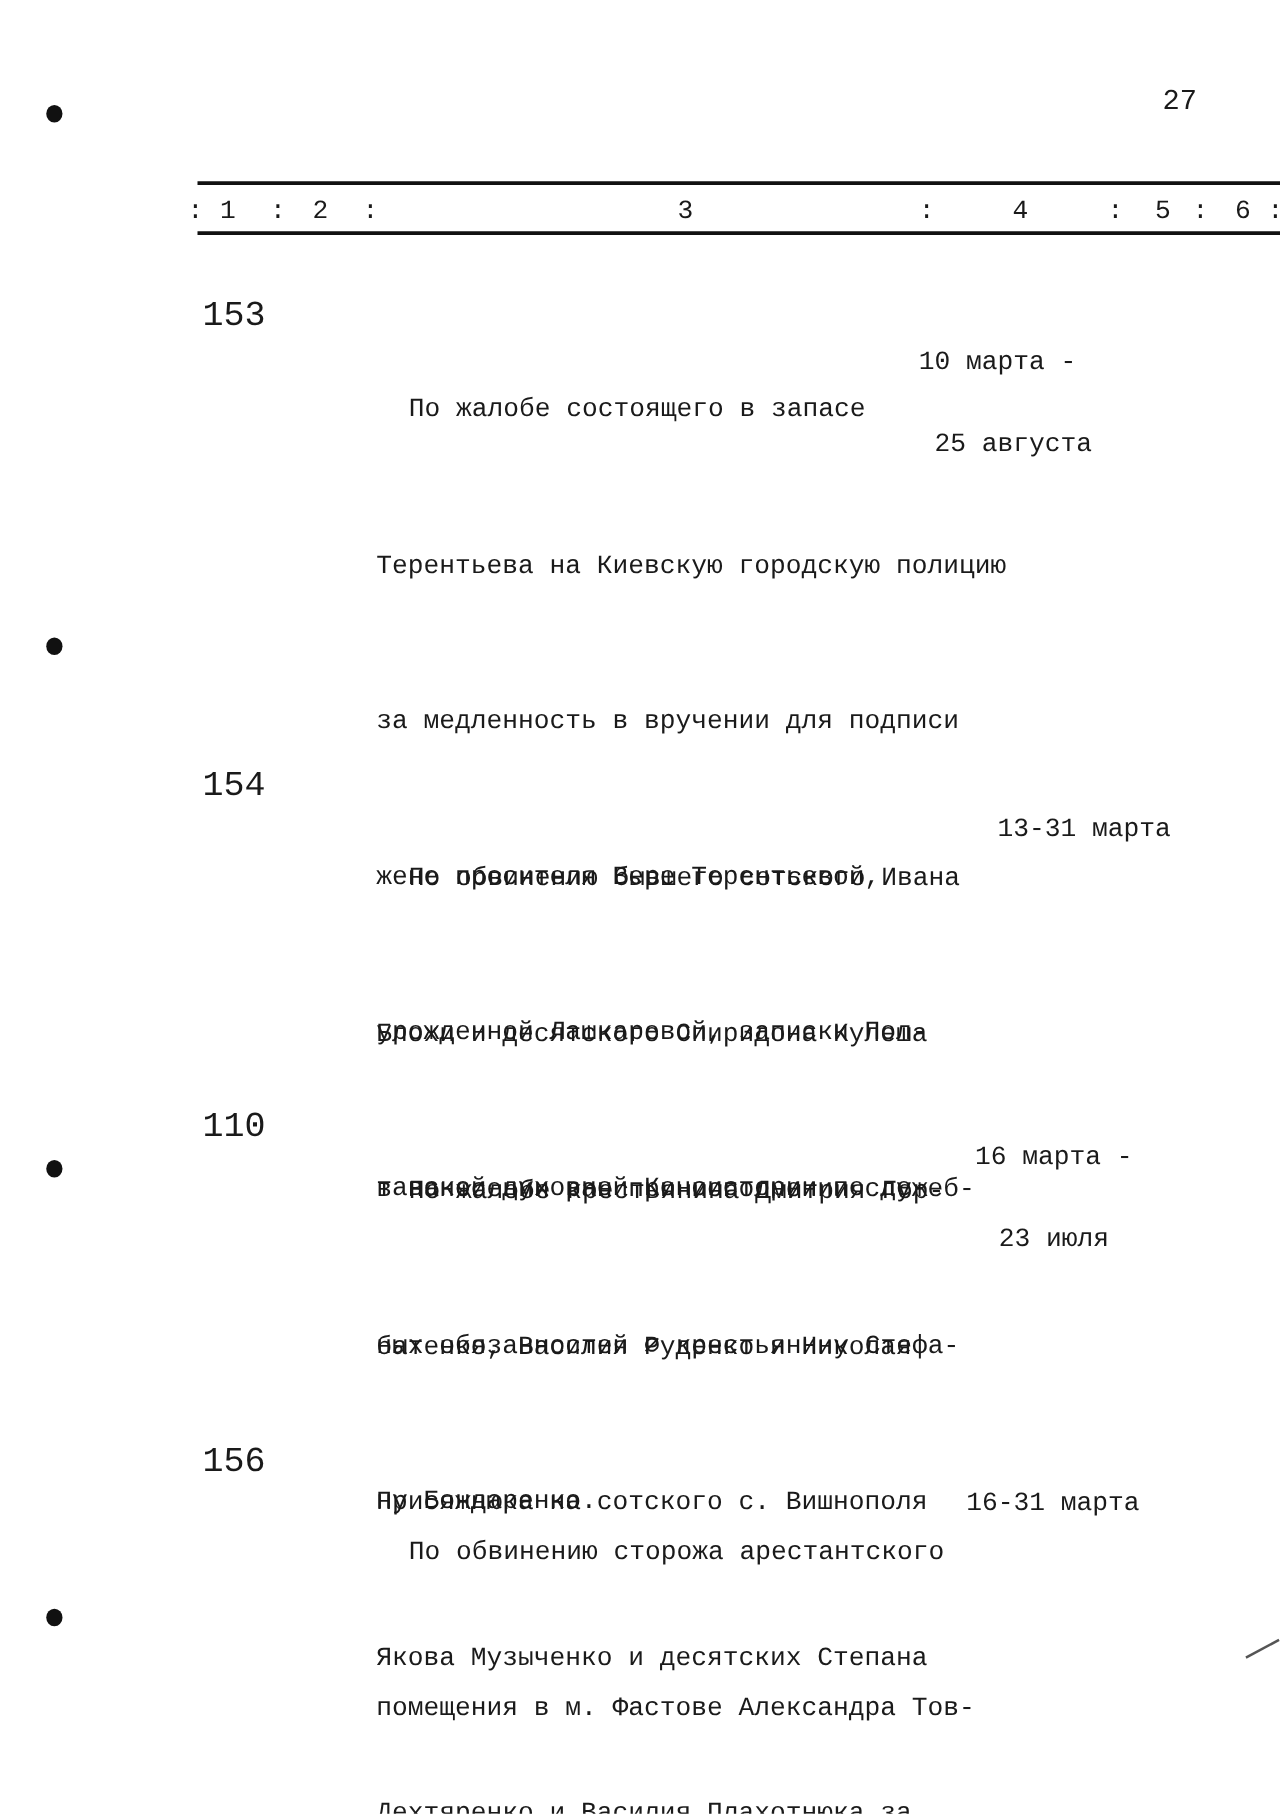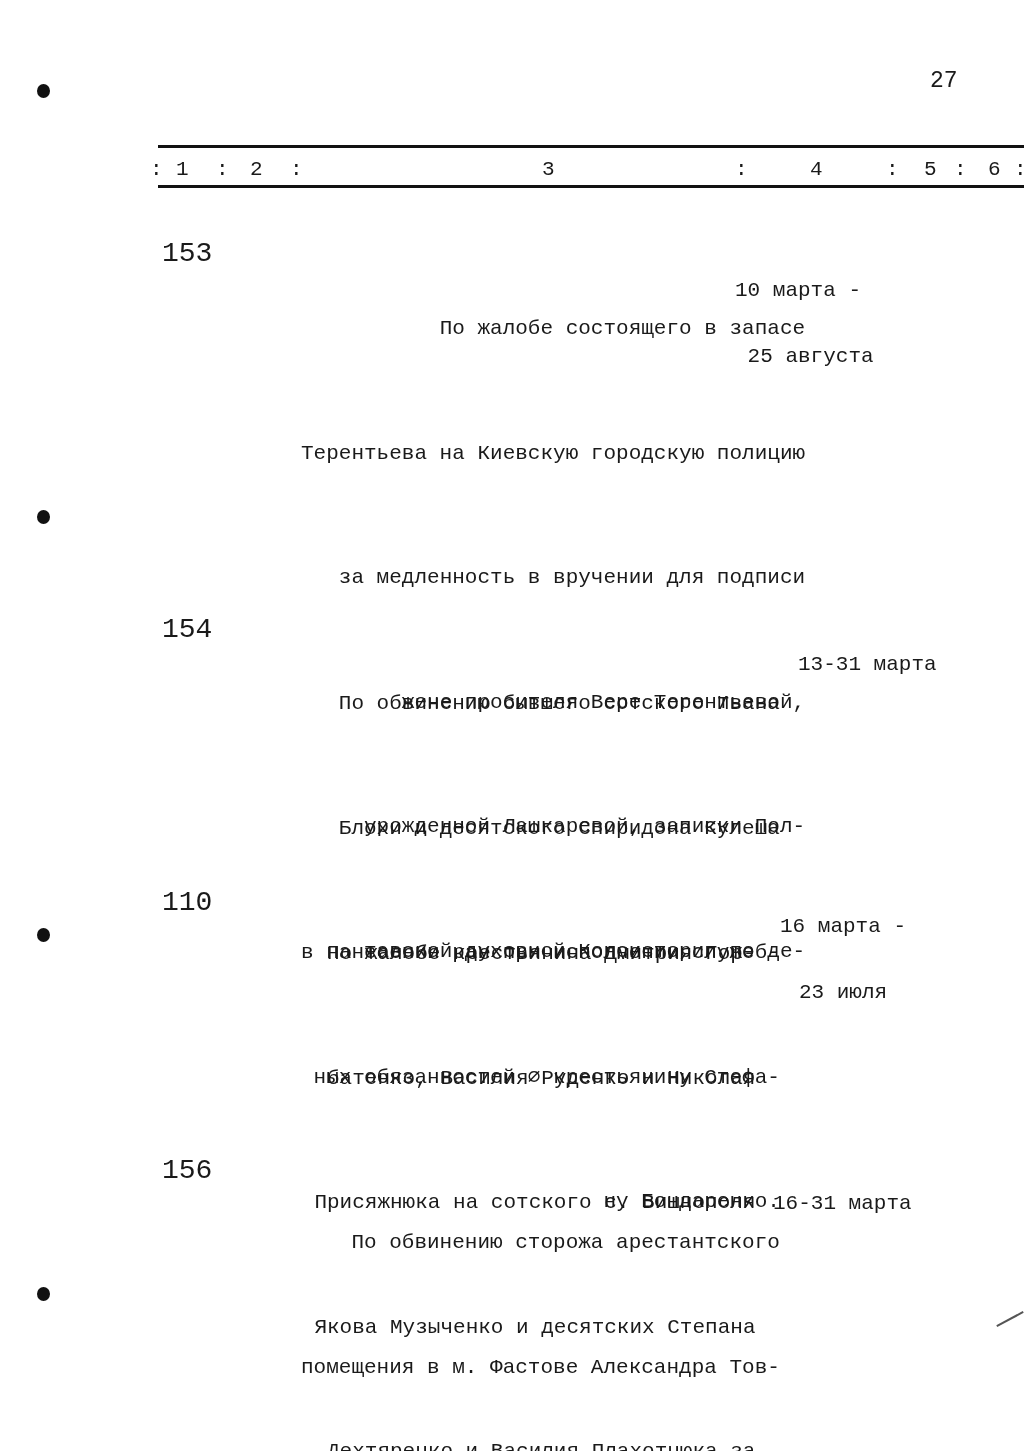--- a/index.html
+++ b/index.html
@@ -7,21 +7,21 @@
     width: 1024px; height: 1451px; background: #ffffff; position: relative;
     overflow: hidden; font-family: "Liberation Mono", "DejaVu Sans Mono", monospace;
     color: #1a1a1a;
   }
   .page-number { position: absolute; left: 930px; top: 68px; font-size: 23px; }
   .rule { position: absolute; left: 158px; width: 866px; background: #111; }
   .rule.top { top: 145px; height: 3px; }
   .rule.bottom { top: 185px; height: 3px; }
   .colhead { position: absolute; top: 158px; font-size: 21px; }
   .entry-num { position: absolute; left: 162px; font-size: 28px; }
-  .entry-text { position: absolute; left: 301px; font-size: 21px; line-height: 41.5px; white-space: pre; text-align: right; }
+  .entry-text { position: absolute; left: 301px; font-size: 21px; line-height: 41.5px; white-space: pre; }
   .entry-text .line:first-child { padding-left: 26px; }
   .entry-date { position: absolute; font-size: 21px; line-height: 22px; white-space: pre; }
   .hole { position: absolute; left: 37px; width: 13px; height: 14px; border-radius: 50%; background: #111; }
   .mark { position: absolute; background: #555; }
 </style>
 </head>
 <body>
 
 <div class="hole" style="top:84px;"></div>
 <div class="hole" style="top:510px;"></div>

